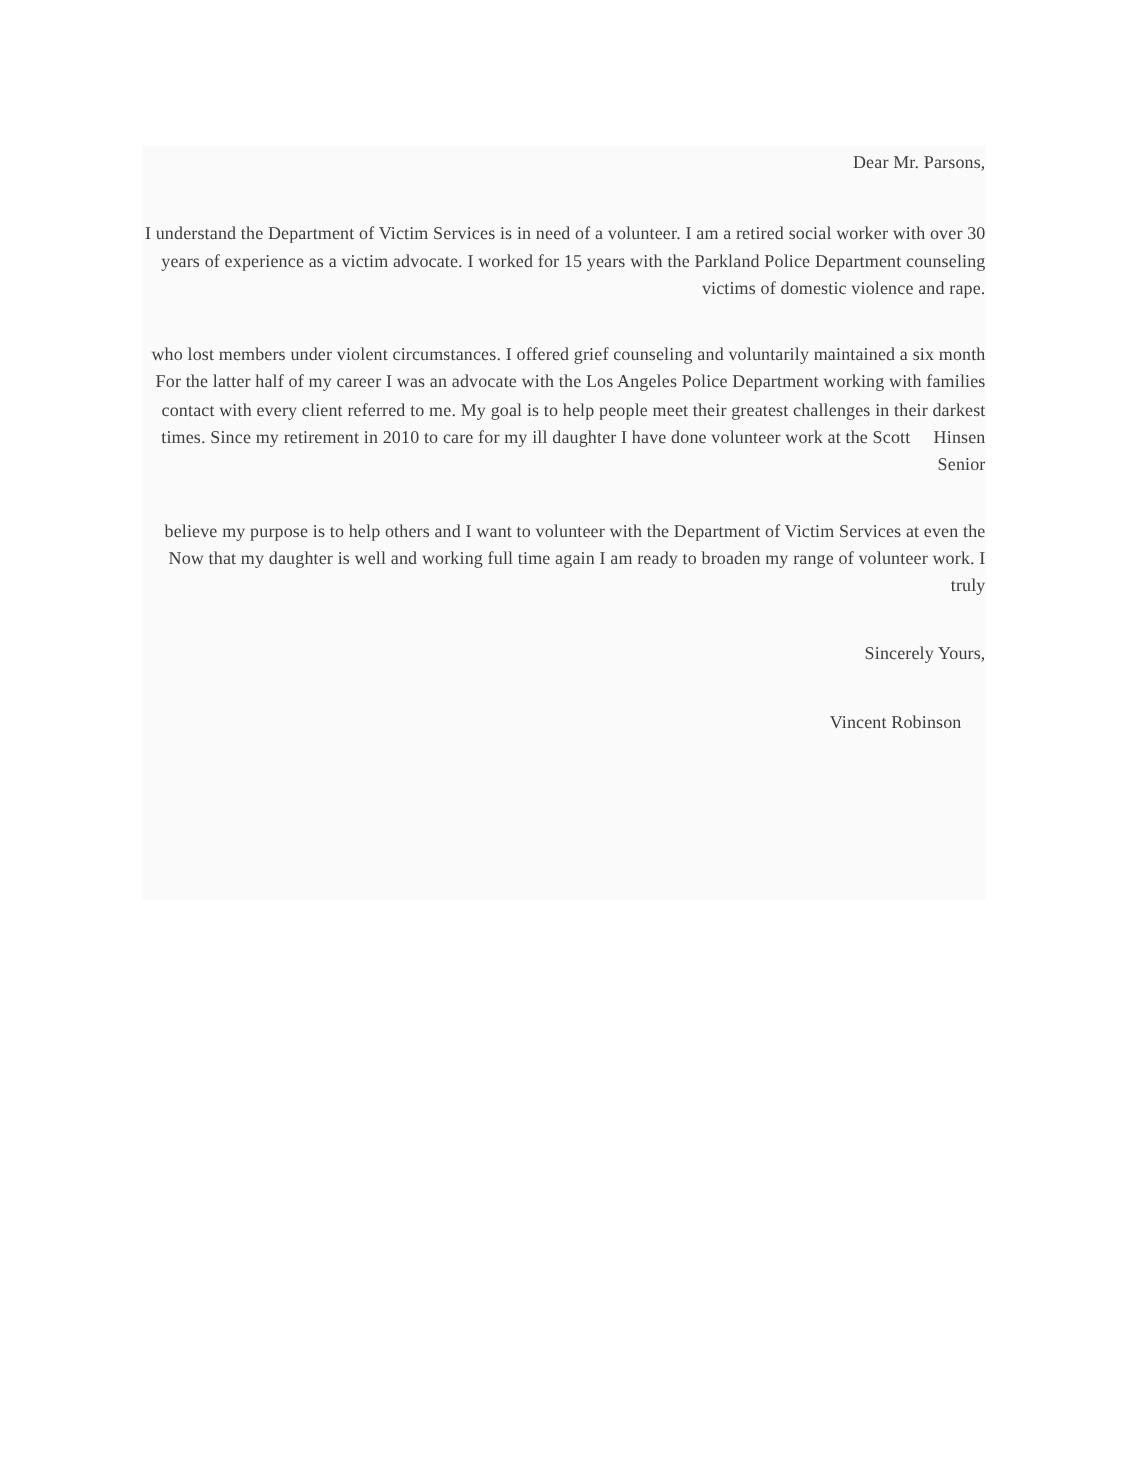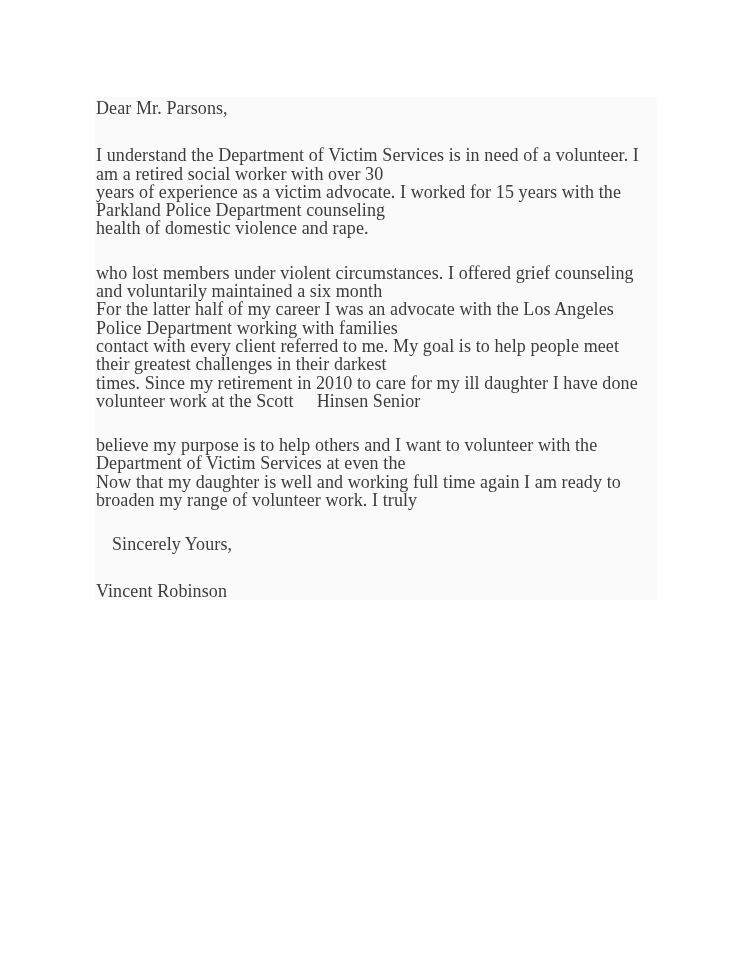--- a/index.html
+++ b/index.html
@@ -20,52 +20,53 @@
   .letter-block {
     position: absolute;
     left: 95px;
     top: 97px;
     width: 562px;
     height: 503px;
     background: var(--block-bg, #fafafa);
     box-sizing: border-box;
     padding: 2px 0 0 1px;
     color: var(--text-color, #3c3c3c);
-    font-size: 18px;
+    font-size: 12px;
     line-height: 18.3px;
     letter-spacing: 0.1px;
+    text-align: right;
   }
   .para {
     margin: 0 0 26px 0;
   }
   .salutation {
     margin: 0 0 29px 0;
   }
   .line {
     white-space: pre-wrap; 
   }
   .closing {
     margin: 0 0 28px 16px;
   }
   .signature {
-    margin: 0;
+    margin: 16px;
   }
 </style>
 </head>
 <body>
 
 <div class="page">
   <div class="letter-block">
 
     <div class="salutation line">Dear Mr. Parsons,</div>
 
     <div class="para">
       <div class="line">I understand the Department of Victim Services is in need of a volunteer. I am a retired social worker with over 30</div>
       <div class="line">years of experience as a victim advocate. I worked for 15 years with the Parkland Police Department counseling</div>
-      <div class="line">health of domestic violence and rape.</div>
+      <div class="line">victims of domestic violence and rape.</div>
     </div>
 
     <div class="para">
       <div class="line">who lost members under violent circumstances. I offered grief counseling and voluntarily maintained a six month</div>
       <div class="line">For the latter half of my career I was an advocate with the Los Angeles Police Department working with families</div>
       <div class="line">contact with every client referred to me. My goal is to help people meet their greatest challenges in their darkest</div>
       <div class="line">times. Since my retirement in 2010 to care for my ill daughter I have done volunteer work at the Scott     Hinsen Senior</div>
     </div>
 
     <div class="para">

